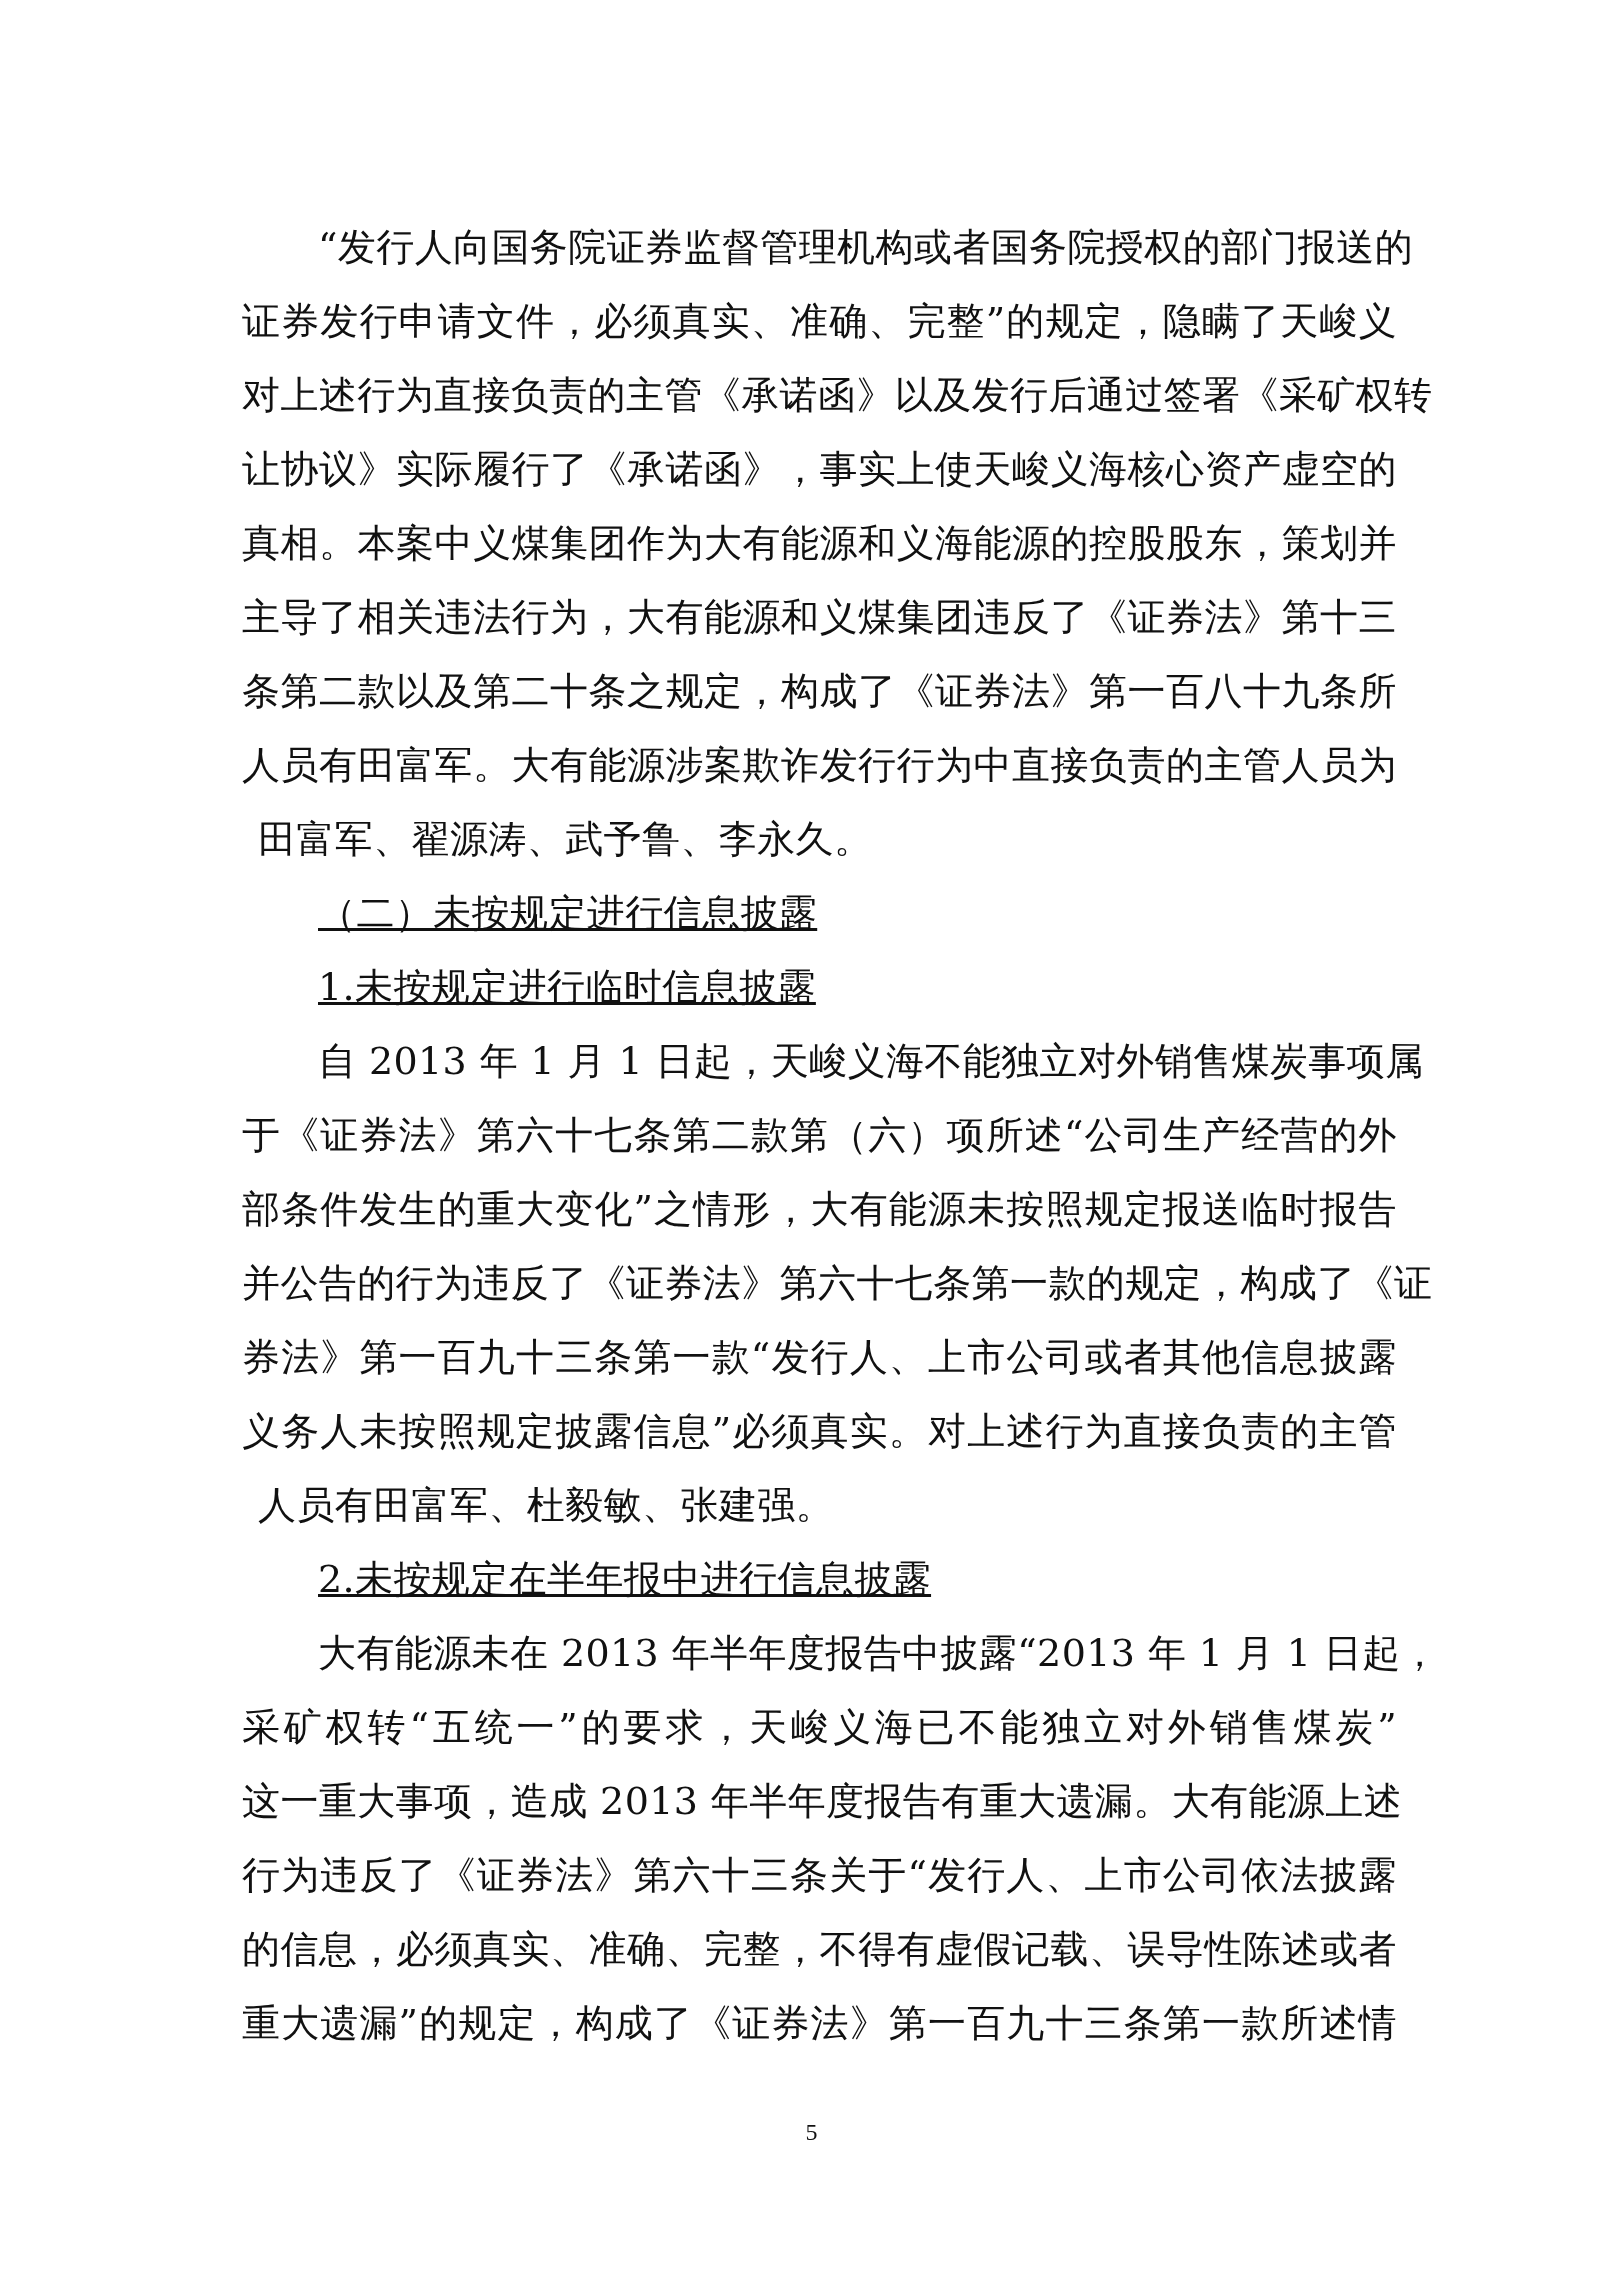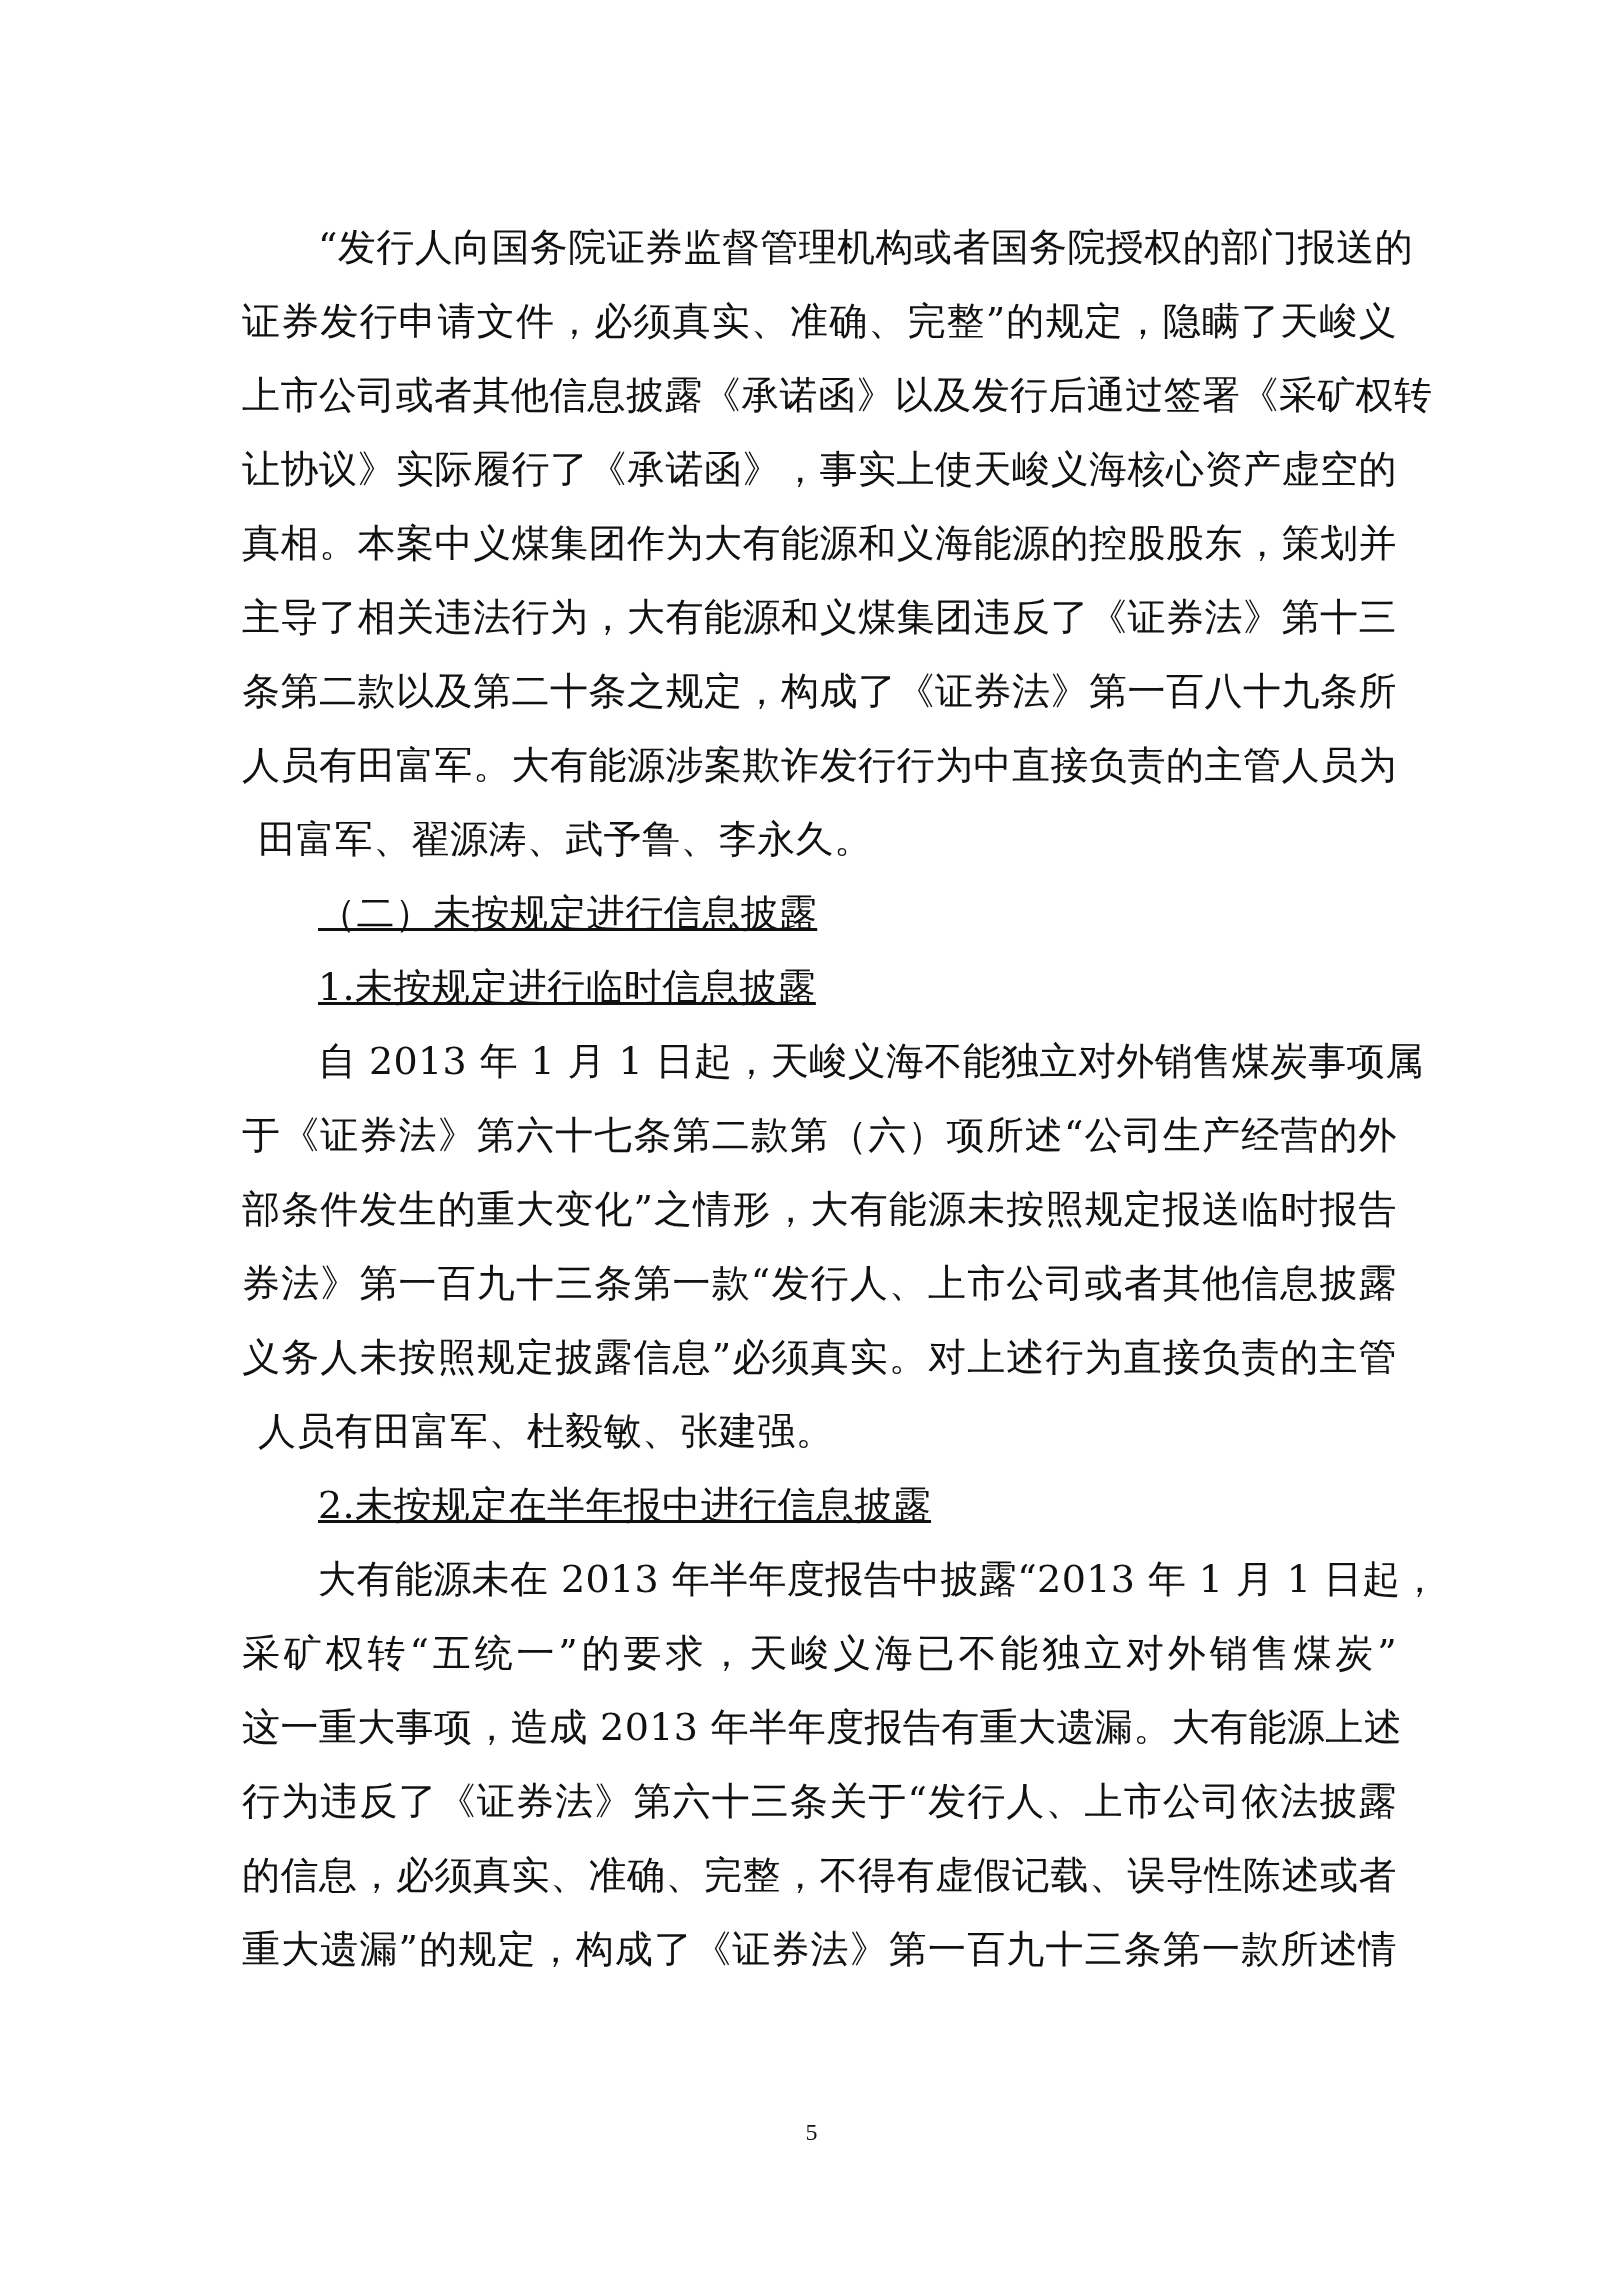--- a/index.html
+++ b/index.html
@@ -28,32 +28,33 @@
     font-size: 24px; color: #111111;
   }
 </style>
 </head>
 <body>
 
 <div class="page">
   <div class="body-text">
     <span class="line indent">“发行人向国务院证券监督管理机构或者国务院授权的部门报送的</span>
     <span class="line">证券发行申请文件，必须真实、准确、完整”的规定，隐瞒了天峻义</span>
-    <span class="line">上市公司或者其他信息披露《承诺函》以及发行后通过签署《采矿权转</span>
+    <span class="line">对上述行为直接负责的主管《承诺函》以及发行后通过签署《采矿权转</span>
     <span class="line">让协议》实际履行了《承诺函》，事实上使天峻义海核心资产虚空的</span>
     <span class="line">真相。本案中义煤集团作为大有能源和义海能源的控股股东，策划并</span>
     <span class="line">主导了相关违法行为，大有能源和义煤集团违反了《证券法》第十三</span>
     <span class="line">条第二款以及第二十条之规定，构成了《证券法》第一百八十九条所</span>
     <span class="line">人员有田富军。大有能源涉案欺诈发行行为中直接负责的主管人员为</span>
     <span class="line last">田富军、翟源涛、武予鲁、李永久。</span>
     <span class="line indent heading">（二）未按规定进行信息披露</span>
     <span class="line indent heading">1.未按规定进行临时信息披露</span>
     <span class="line indent">自 2013 年 1 月 1 日起，天峻义海不能独立对外销售煤炭事项属</span>
     <span class="line">于《证券法》第六十七条第二款第（六）项所述“公司生产经营的外</span>
     <span class="line">部条件发生的重大变化”之情形，大有能源未按照规定报送临时报告</span>
+    <span class="line">并公告的行为违反了《证券法》第六十七条第一款的规定，构成了《证</span>
     <span class="line">券法》第一百九十三条第一款“发行人、上市公司或者其他信息披露</span>
     <span class="line">义务人未按照规定披露信息”必须真实。对上述行为直接负责的主管</span>
     <span class="line last">人员有田富军、杜毅敏、张建强。</span>
     <span class="line indent heading">2.未按规定在半年报中进行信息披露</span>
     <span class="line indent">大有能源未在 2013 年半年度报告中披露“2013 年 1 月 1 日起，</span>
     <span class="line">采矿权转“五统一”的要求，天峻义海已不能独立对外销售煤炭”</span>
     <span class="line">这一重大事项，造成 2013 年半年度报告有重大遗漏。大有能源上述</span>
     <span class="line">行为违反了《证券法》第六十三条关于“发行人、上市公司依法披露</span>
     <span class="line">的信息，必须真实、准确、完整，不得有虚假记载、误导性陈述或者</span>
     <span class="line">重大遗漏”的规定，构成了《证券法》第一百九十三条第一款所述情</span>

